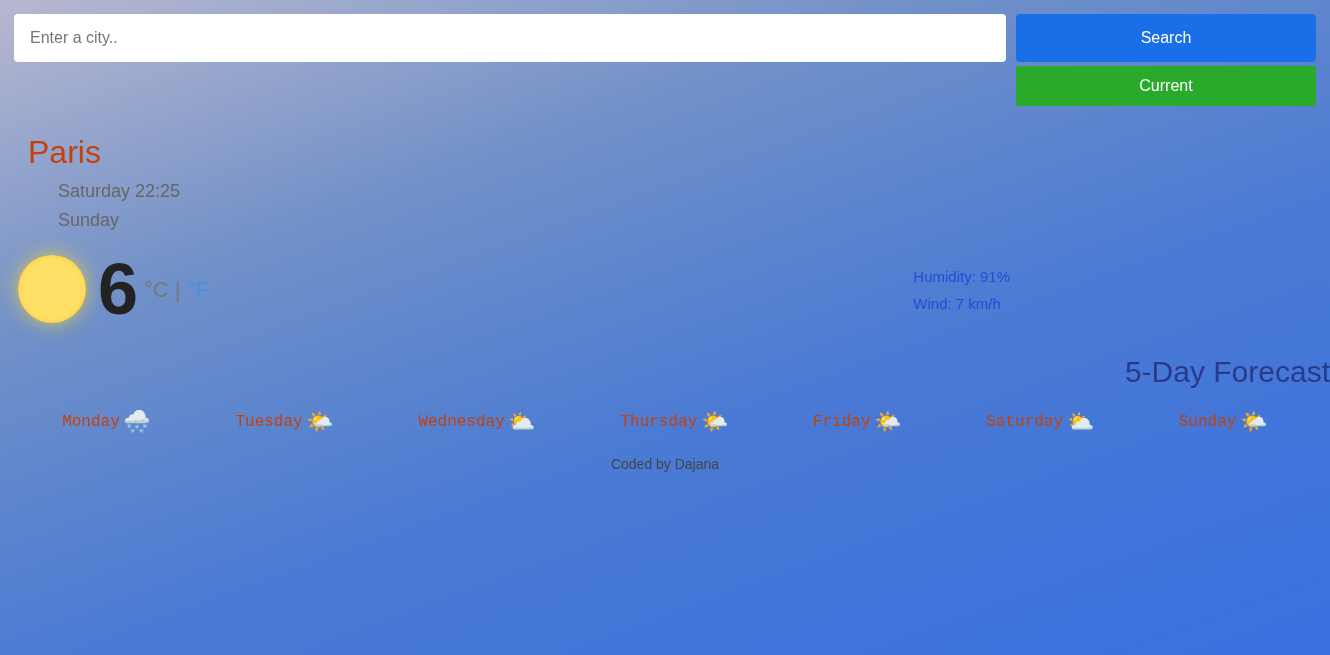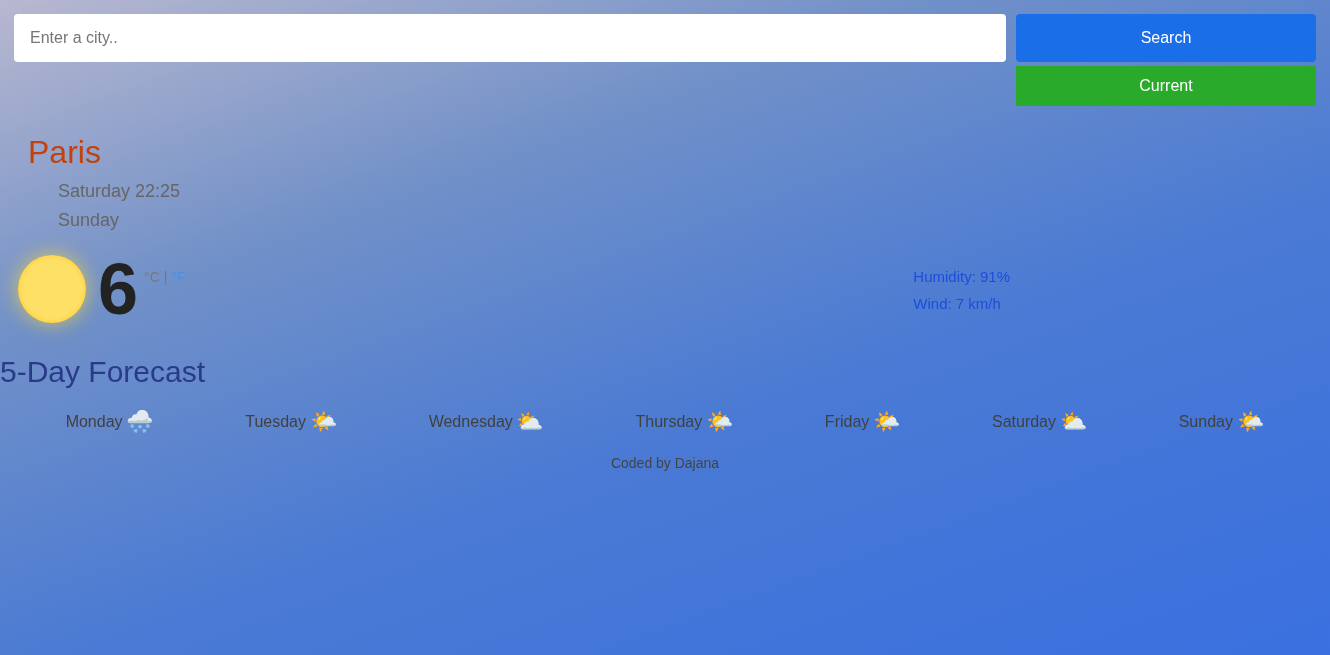--- a/index.html
+++ b/index.html
@@ -98,44 +98,44 @@
     }
 
     .temp-value {
       font-size: 72px;
       font-weight: bold;
       color: #222;
       line-height: 1;
     }
 
     .temp-units {
-      font-size: 14px;
+      font-size: 22px;
       margin-left: 6px;
       color: #444;
       align-self: flex-start;
-      margin-top: 16px;
+      margin-top: 24px;
     }
 
     .temp-units .celsius { color: #777; }
     .temp-units .sep { color: #777; }
     .temp-units .fahrenheit { color: #4a90e2; }
 
     .weather-details {
       position: absolute;
       right: 320px;
       top: 28px;
       color: #1d4ed8;
       font-size: 15px;
       line-height: 1.8;
     }
 
     
     .forecast-section {
       margin-top: 30px;
-      text-align: left;
+      text-align: right;
     }
 
     .forecast-title {
       font-size: 30px;
       color: #2a3a8a;
       font-weight: normal;
       margin-bottom: 20px;
     }
 
     .forecast-days {
@@ -146,24 +146,25 @@
 
     .forecast-day {
       display: flex;
       flex-direction: column;
       align-items: center;
       gap: 8px;
     }
 
     .day-label {
       font-size: 16px;
-      color: #404040;
+      color: #c2410c;
       display: flex;
       align-items: center;
       gap: 4px;
+      font-family: Liberation Mono, monospace;
     }
 
     .day-icon {
       font-size: 22px;
     }
 
     
     .footer {
       text-align: center;
       margin-top: 20px;

